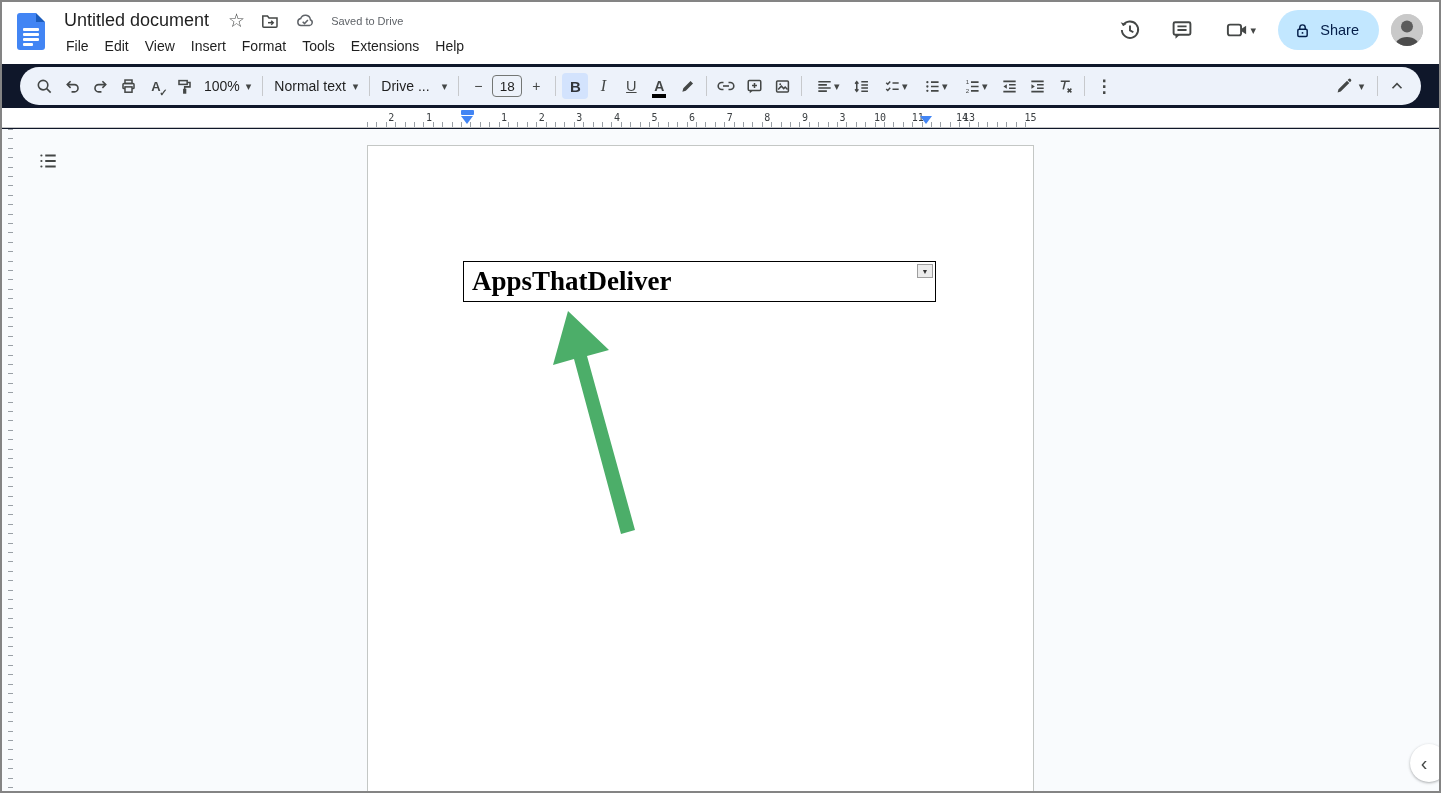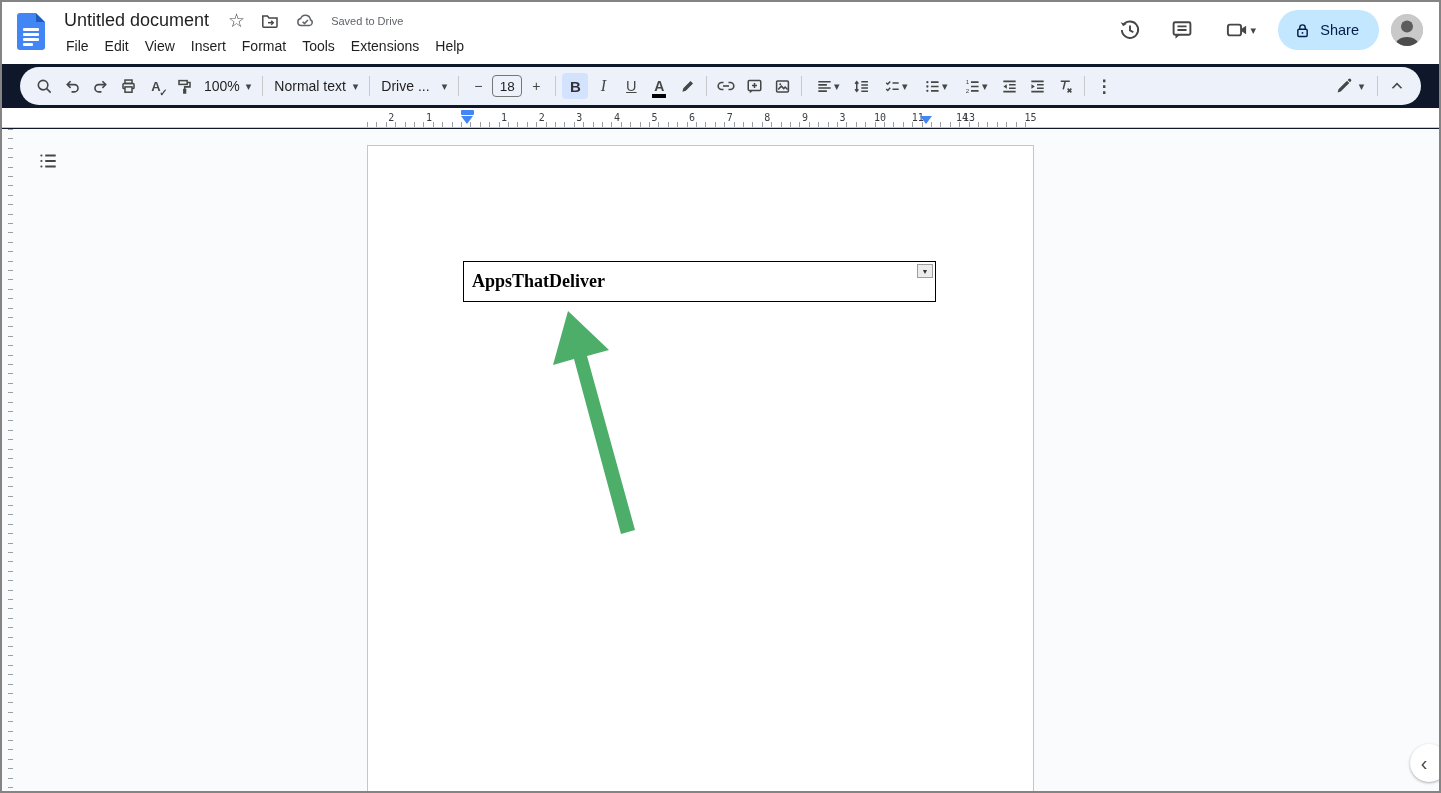--- a/index.html
+++ b/index.html
@@ -59,21 +59,21 @@
   .tri-left { left:461px; top:8px; }
   .tri-right { left:920px; top:8px; }
 
   
   .canvas { position:absolute; left:0; right:0; top:129px; bottom:0; background:#f9fbfd; overflow:hidden; }
   .v-ruler { position:absolute; left:8px; top:0; width:5px; height:100%;
       background:repeating-linear-gradient(to bottom,#9aa0a6 0 1px,transparent 1px 9.4px); }
   .outline-btn { position:absolute; left:34px; top:18px; width:28px; height:28px; display:flex; align-items:center; justify-content:center; border-radius:50%; cursor:pointer; color:#444746; }
   .page { position:absolute; left:367px; top:16px; width:667px; height:720px; background:#fff; border:1px solid #c4c7c5; }
   .textbox { position:absolute; left:95px; top:115px; width:473px; height:41px; border:1.5px solid #000; background:#fff; cursor:text; }
-  .textbox-text { position:absolute; left:8px; top:0; line-height:38px; font-family:"Liberation Serif",serif; font-weight:bold; font-size:18px; color:#000; }
+  .textbox-text { position:absolute; left:8px; top:0; line-height:38px; font-family:"Liberation Serif",serif; font-weight:bold; font-size:27px; color:#000; }
   .chip-btn { position:absolute; top:2px; right:2px; width:16px; height:14px; background:#ececec; border:1px solid #9e9e9e; display:flex; align-items:center; justify-content:center; cursor:pointer; }
   .chip-btn span { font-size:7px; color:#333; line-height:7px; }
   .arrow-svg { position:absolute; left:0; top:0; pointer-events:none; }
   .panel-btn { position:absolute; left:1410px; top:615px; width:38px; height:38px; border-radius:50%; background:#fff;
       box-shadow:0 1px 3px rgba(60,64,67,.3), 0 1px 2px rgba(60,64,67,.15); display:flex; align-items:center; justify-content:center; cursor:pointer; }
   .panel-btn span { font-size:20px; color:#444746; margin-left:-10px; line-height:18px; }
 
   svg.ic { display:block; }
 </style>
 </head>

